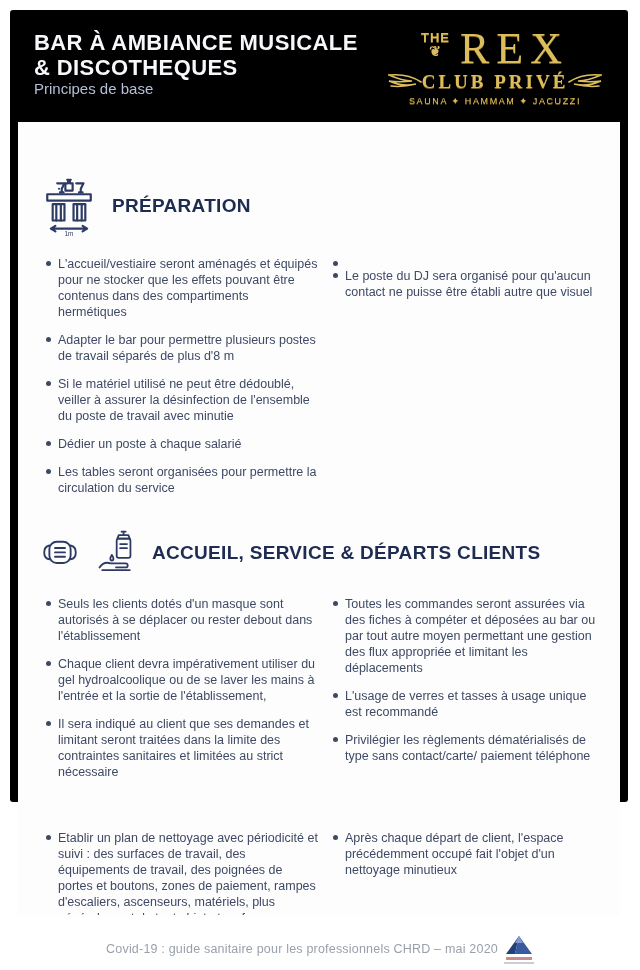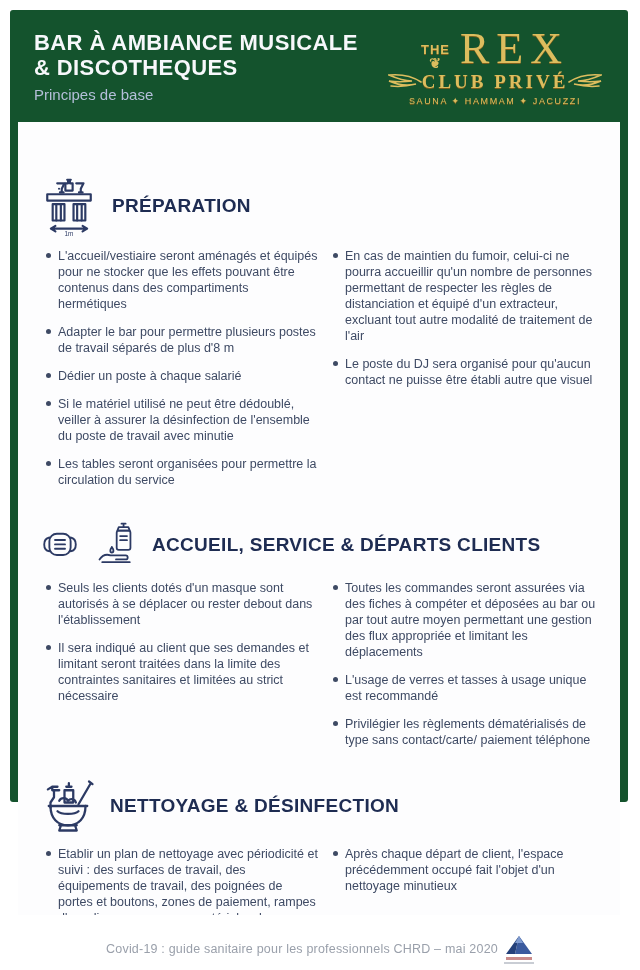--- a/index.html
+++ b/index.html
@@ -8,21 +8,21 @@
     height: 970px;
     background: #ffffff;
     font-family: "Liberation Sans", sans-serif;
     position: relative;
     overflow: hidden;
   }
   .card-frame {
     position: absolute;
     left: 10px; top: 10px;
     width: 618px; height: 792px;
-    background: #14532d;
+    background: #000000;
     border-radius: 3px;
   }
   
   .header {
     height: 112px;
     display: flex;
     justify-content: space-between;
     align-items: flex-start;
     padding: 16px 14px 0 24px;
   }
@@ -30,36 +30,35 @@
   .title-line {
     color: #f7f8fb;
     font-size: 22px;
     font-weight: bold;
     letter-spacing: 0.4px;
     line-height: 1.14;
   }
   .subtitle {
     color: #b4bfd9;
     font-size: 15px;
-    margin-top: 6px;
   }
   
   .logo {
     width: 238px;
     text-align: center;
     color: #dcbd5e;
     text-shadow: 0 1px 0 #7a5f1c;
     line-height: 1;
     padding-top: 2px;
     user-select: none;
   }
   .logo-row1 {
     display: flex;
     justify-content: center;
-    align-items: flex-end;
+    align-items: flex-start;
     gap: 10px;
   }
   .logo-the {
     display: flex; flex-direction: column; align-items: center;
     font-size: 13px; font-weight: bold; letter-spacing: 1px;
     padding-top: 3px;
   }
   .logo-ornament { font-size: 14px; line-height: 1; text-shadow: none; }
   .logo-rex {
     font-size: 44px;
@@ -105,21 +104,21 @@
     color: #1e2c52;
     font-size: 19px;
     font-weight: bold;
     letter-spacing: 0.3px;
   }
   .icon-art { flex: 0 0 auto; }
   .icon-art svg { display: block; }
   .cols {
     display: flex;
     gap: 14px;
-    margin-top: 12px;
+    margin-top: 20px;
     padding-left: 6px;
   }
   .col { width: 276px; }
   .bullet {
     position: relative;
     padding-left: 12px;
     margin-bottom: 12px;
     font-size: 12.5px;
     line-height: 1.28;
     color: #3e4a64;
@@ -209,26 +208,26 @@
             <path d="M12 58 h40 M12 58 l5 -3 M12 58 l5 3 M52 58 l-5 -3 M52 58 l-5 3"></path>
             <text x="32" y="66" text-anchor="middle" font-size="7" fill="#2c3a64" stroke="none" font-family="Liberation Sans, sans-serif">1m</text>
           </svg>
         </div>
         <div class="section-title">PRÉPARATION</div>
       </div>
       <div class="cols">
         <div class="col">
           <div class="bullet"><span class="dot"></span><span>L'accueil/vestiaire seront aménagés et équipés pour ne stocker que les effets pouvant être contenus dans des compartiments hermétiques</span></div>
           <div class="bullet"><span class="dot"></span><span>Adapter le bar pour permettre plusieurs postes de travail séparés de plus d'8 m</span></div>
+          <div class="bullet"><span class="dot"></span><span>Si le matériel utilisé ne peut être dédoublé, veiller à assurer la désinfection de l'ensemble du poste de travail avec minutie</span></div>
           <div class="bullet"><span class="dot"></span><span>Dédier un poste à chaque salarié</span></div>
-          <div class="bullet"><span class="dot"></span><span>Si le matériel utilisé ne peut être dédoublé, veiller à assurer la désinfection de l'ensemble du poste de travail avec minutie</span></div>
           <div class="bullet"><span class="dot"></span><span>Les tables seront organisées pour permettre la circulation du service</span></div>
         </div>
         <div class="col">
-          <div class="bullet"><span class="dot"></span><span>En cas de maintien du fumoir, celui-ci ne pourra accueillir qu'un nombre de personnes permettant de respecter les règles de distanciation et équipé d'un extracteur, excluant tout autre modalité de traitement de l'air</span></div>
+          <div class="bullet"><span class="dot"></span></div>
           <div class="bullet"><span class="dot"></span><span>Le poste du DJ sera organisé pour qu'aucun contact ne puisse être établi autre que visuel</span></div>
         </div>
       </div>
     </div>
 
     <div class="section section-accueil">
       <div class="section-head">
         <div class="icon-art">
           <svg width="40" height="34" viewBox="0 0 64 52" fill="none" stroke="#2c3a64" stroke-width="3" stroke-linecap="round" stroke-linejoin="round">
             <rect x="15" y="8" width="34" height="34" rx="12"></rect>
@@ -246,51 +245,32 @@
             <path d="M26 36 c-3 4, -3 8, 0 8 c3 0, 3 -4, 0 -8"></path>
             <path d="M8 54 c4 -6, 10 -8, 16 -6 l22 0 c4 0, 4 6, 0 6 l-14 0"></path>
             <path d="M12 58 h40"></path>
           </svg>
         </div>
         <div class="section-title">ACCUEIL, SERVICE &amp; DÉPARTS CLIENTS</div>
       </div>
       <div class="cols">
         <div class="col">
           <div class="bullet"><span class="dot"></span><span>Seuls les clients dotés d'un masque sont autorisés à se déplacer ou rester debout dans l'établissement</span></div>
+          <div class="bullet"><span class="dot"></span><span>Chaque client devra impérativement utiliser du gel hydroalcoolique ou de se laver les mains à l'entrée et la sortie de l'établissement,</span></div>
           <div class="bullet"><span class="dot"></span><span>Il sera indiqué au client que ses demandes et limitant seront traitées dans la limite des contraintes sanitaires et limitées au strict nécessaire</span></div>
         </div>
         <div class="col">
           <div class="bullet"><span class="dot"></span><span>Toutes les commandes seront assurées via des fiches à compéter et déposées au bar ou par tout autre moyen permettant une gestion des flux appropriée et limitant les déplacements</span></div>
           <div class="bullet"><span class="dot"></span><span>L'usage de verres et tasses à usage unique est recommandé</span></div>
           <div class="bullet"><span class="dot"></span><span>Privilégier les règlements dématérialisés de type sans contact/carte/ paiement téléphone</span></div>
         </div>
       </div>
     </div>
 
     <div class="section section-nettoyage">
-      <div class="section-head">
-        <div class="icon-art">
-          <svg width="56" height="56" viewBox="0 0 64 64" fill="none" stroke="#2c3a64" stroke-width="2.6" stroke-linecap="round" stroke-linejoin="round">
-
-            <path d="M44 30 L58 6 M56 4 l4 3"></path>
-
-            <path d="M14 14 h8 M14 14 v-4 h6 M14 10 l-5 3 M16 14 v8 l-4 6 v6"></path>
-
-            <path d="M30 10 h6 M33 10 v-4 M28 14 h10 v14 h-10 z"></path>
-
-            <path d="M22 26 c2 -4, 8 -4, 10 0 c3 -3, 8 -2, 9 2"></path>
-
-            <path d="M10 32 h44"></path>
-            <path d="M12 32 c0 14, 8 22, 20 22 c12 0, 20 -8, 20 -22"></path>
-            <path d="M22 54 h20 M24 54 l-2 6 h20 l-2 -6"></path>
-            <path d="M20 38 c4 4, 20 4, 24 0"></path>
-          </svg>
-        </div>
-        <div class="section-title">NETTOYAGE &amp; DÉSINFECTION</div>
-      </div>
       <div class="cols">
         <div class="col">
           <div class="bullet"><span class="dot"></span><span>Etablir un plan de nettoyage avec périodicité et suivi : des surfaces de travail, des équipements de travail, des poignées de portes et boutons, zones de paiement, rampes d'escaliers, ascenseurs, matériels, plus généralement de tout objet et surface... susceptible d'avoir été contaminé (en contact avec les mains), équipements de travail communs et collectifs (machines à café, caisses et TPE...)</span></div>
         </div>
         <div class="col">
           <div class="bullet"><span class="dot"></span><span>Après chaque départ de client, l'espace précédemment occupé fait l'objet d'un nettoyage minutieux</span></div>
 
         </div>
       </div>
     </div>

